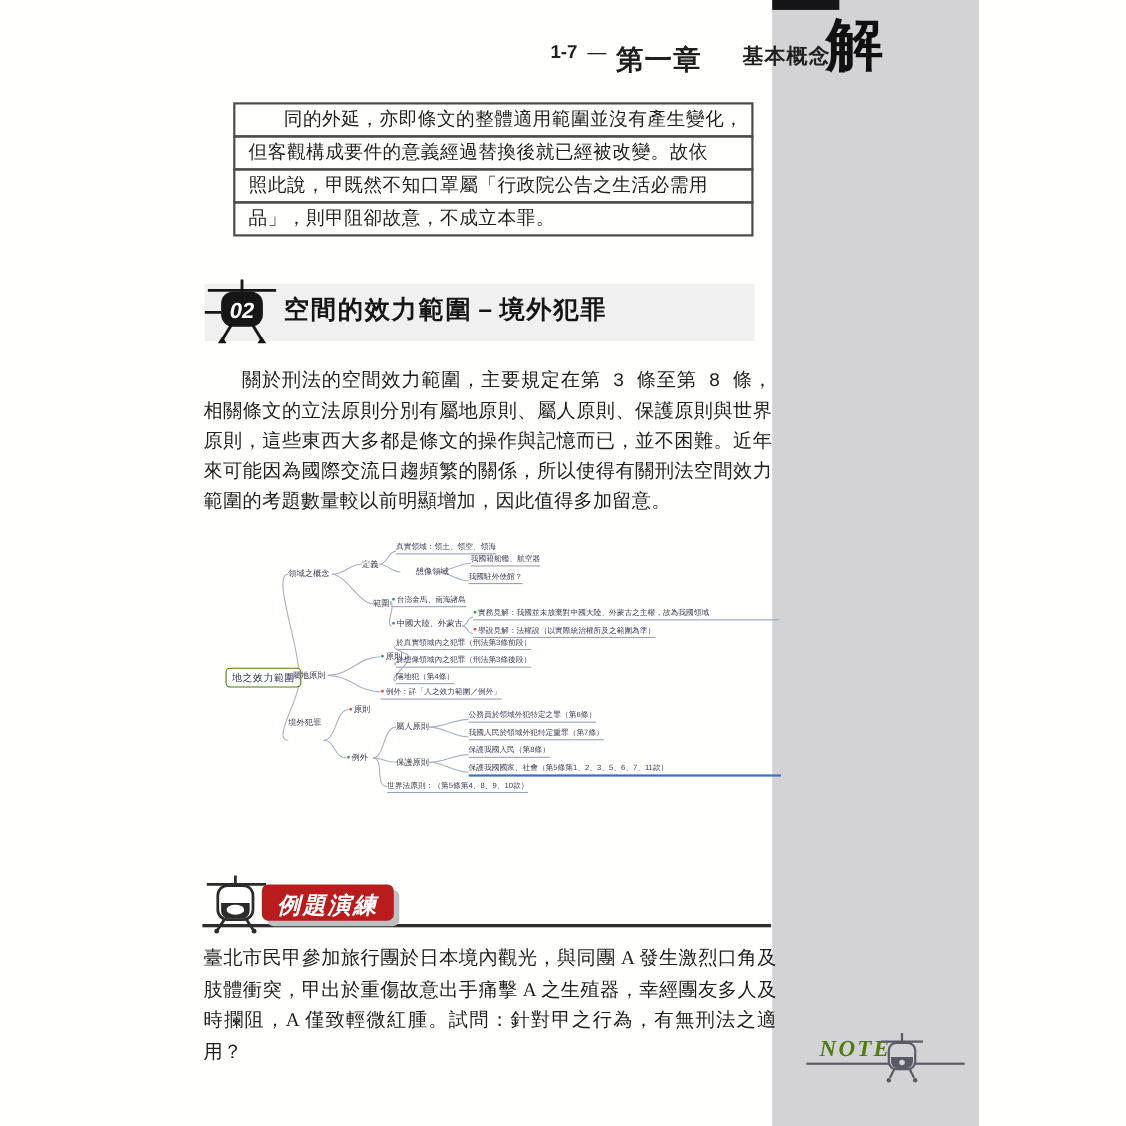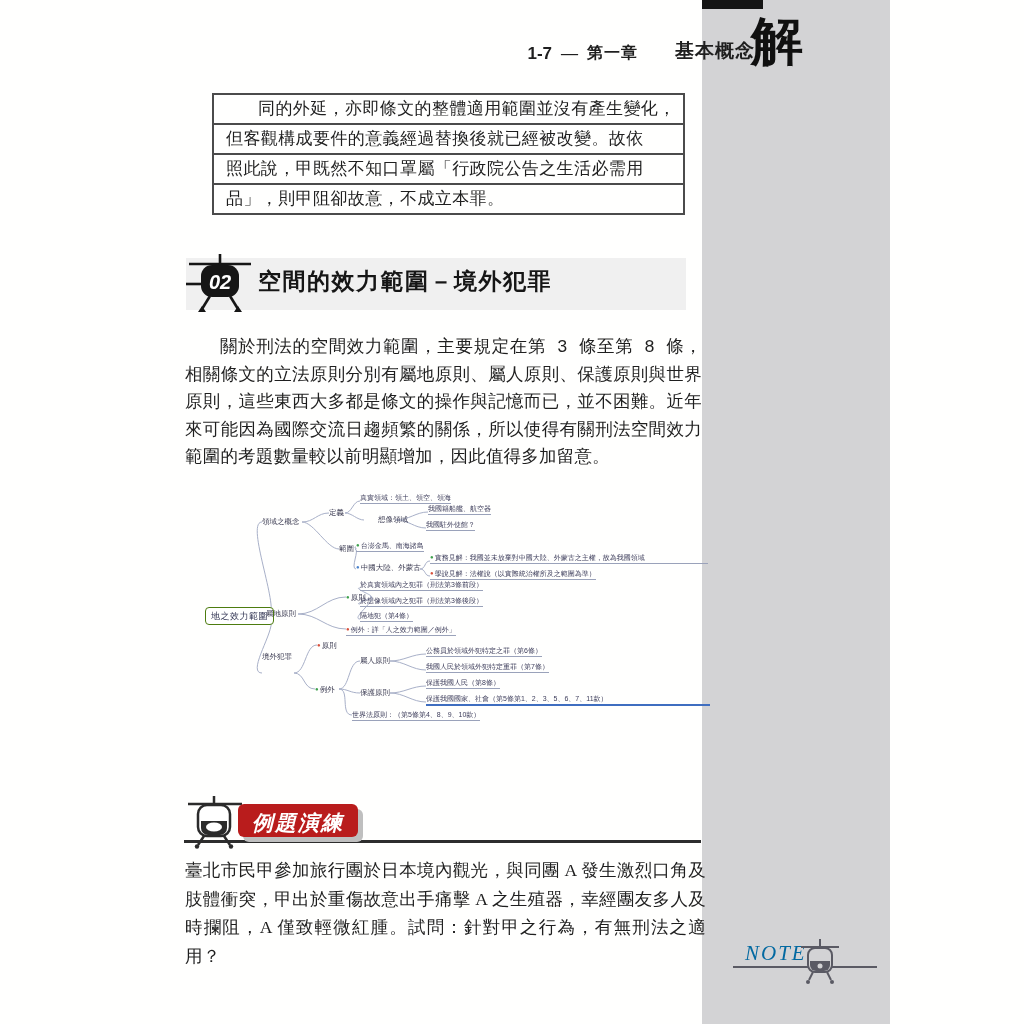--- a/index.html
+++ b/index.html
@@ -4,25 +4,25 @@
 <style>
   html,body{margin:0;padding:0;background:#ffffff;}
   .page{position:relative;width:1024px;height:1024px;background:#fffffe;overflow:hidden;
         font-family:"Liberation Serif","DejaVu Serif",serif;color:#1f1f1f;}
 
   
   .sideband{position:absolute;left:702px;top:0;width:188px;height:1024px;background:#d3d3d5;}
   .sidetab{position:absolute;left:702px;top:0;width:61px;height:9px;background:#151515;}
 
   
-  .header{position:absolute;left:540px;top:38px;width:215px;display:flex;align-items:flex-end;
+  .header{position:absolute;left:540px;top:38px;width:215px;display:flex;align-items:flex-start;
           justify-content:flex-end;gap:9px;white-space:nowrap;}
   .header .pgno{font-size:17px;font-weight:bold;font-family:"Liberation Sans","DejaVu Sans",sans-serif;}
   .header .divider{font-size:17px;font-weight:bold;}
-  .header .chap{font-size:16px;font-weight:bold;letter-spacing:1px;}
+  .header .chap{font-size:25px;font-weight:bold;letter-spacing:1px;}
   .header .chap-title{font-size:19px;font-weight:bold;letter-spacing:1px;margin-left:28px;}
   .corner{position:absolute;left:751px;top:16px;font-size:52px;font-weight:bold;line-height:1;
           font-family:"Liberation Serif","DejaVu Serif",serif;color:#101010;}
 
   
   .answer-box{position:absolute;left:212px;top:93px;width:473px;}
   .abox-row{border:2px solid #4b4b4b;margin-top:-2px;height:28px;line-height:28px;font-size:17px;
             padding:0 20px 0 12px;letter-spacing:0.4px;white-space:nowrap;overflow:hidden;}
   .abox-row:first-child{margin-top:0;padding-left:44px;}
 
@@ -54,22 +54,22 @@
   .ex-heli{position:absolute;left:186px;top:794px;}
   .badge{position:absolute;left:238px;top:804px;width:120px;height:33px;background:#b91c1c;border-radius:6px;
          box-shadow:5px 5px 0 #bfbfbf;display:flex;align-items:flex-end;justify-content:center;}
   .badge-label{color:#ffffff;font-size:21px;font-weight:bold;font-style:italic;letter-spacing:2px;
                font-family:"Liberation Serif","DejaVu Serif",serif;}
   .question{position:absolute;left:185px;top:856px;width:521px;font-size:17.5px;line-height:28.5px;
             text-align:justify;letter-spacing:0.2px;}
 
   
   .note-line{position:absolute;left:733px;top:966px;width:144px;height:2px;background:#5a5a64;}
-  .note-label{position:absolute;left:745px;top:941px;font-size:21px;font-style:italic;font-weight:normal;
-              letter-spacing:2px;color:#0369a1;font-family:"Liberation Serif","DejaVu Serif",serif;}
+  .note-label{position:absolute;left:745px;top:941px;font-size:21px;font-style:italic;font-weight:bold;
+              letter-spacing:2px;color:#4d7c0f;font-family:"Liberation Serif","DejaVu Serif",serif;}
   .note-heli{position:absolute;left:799px;top:938px;}
 </style>
 </head>
 <body>
 
 <div class="page">
 
   <div class="sideband"></div>
   <div class="sidetab"></div>
 

